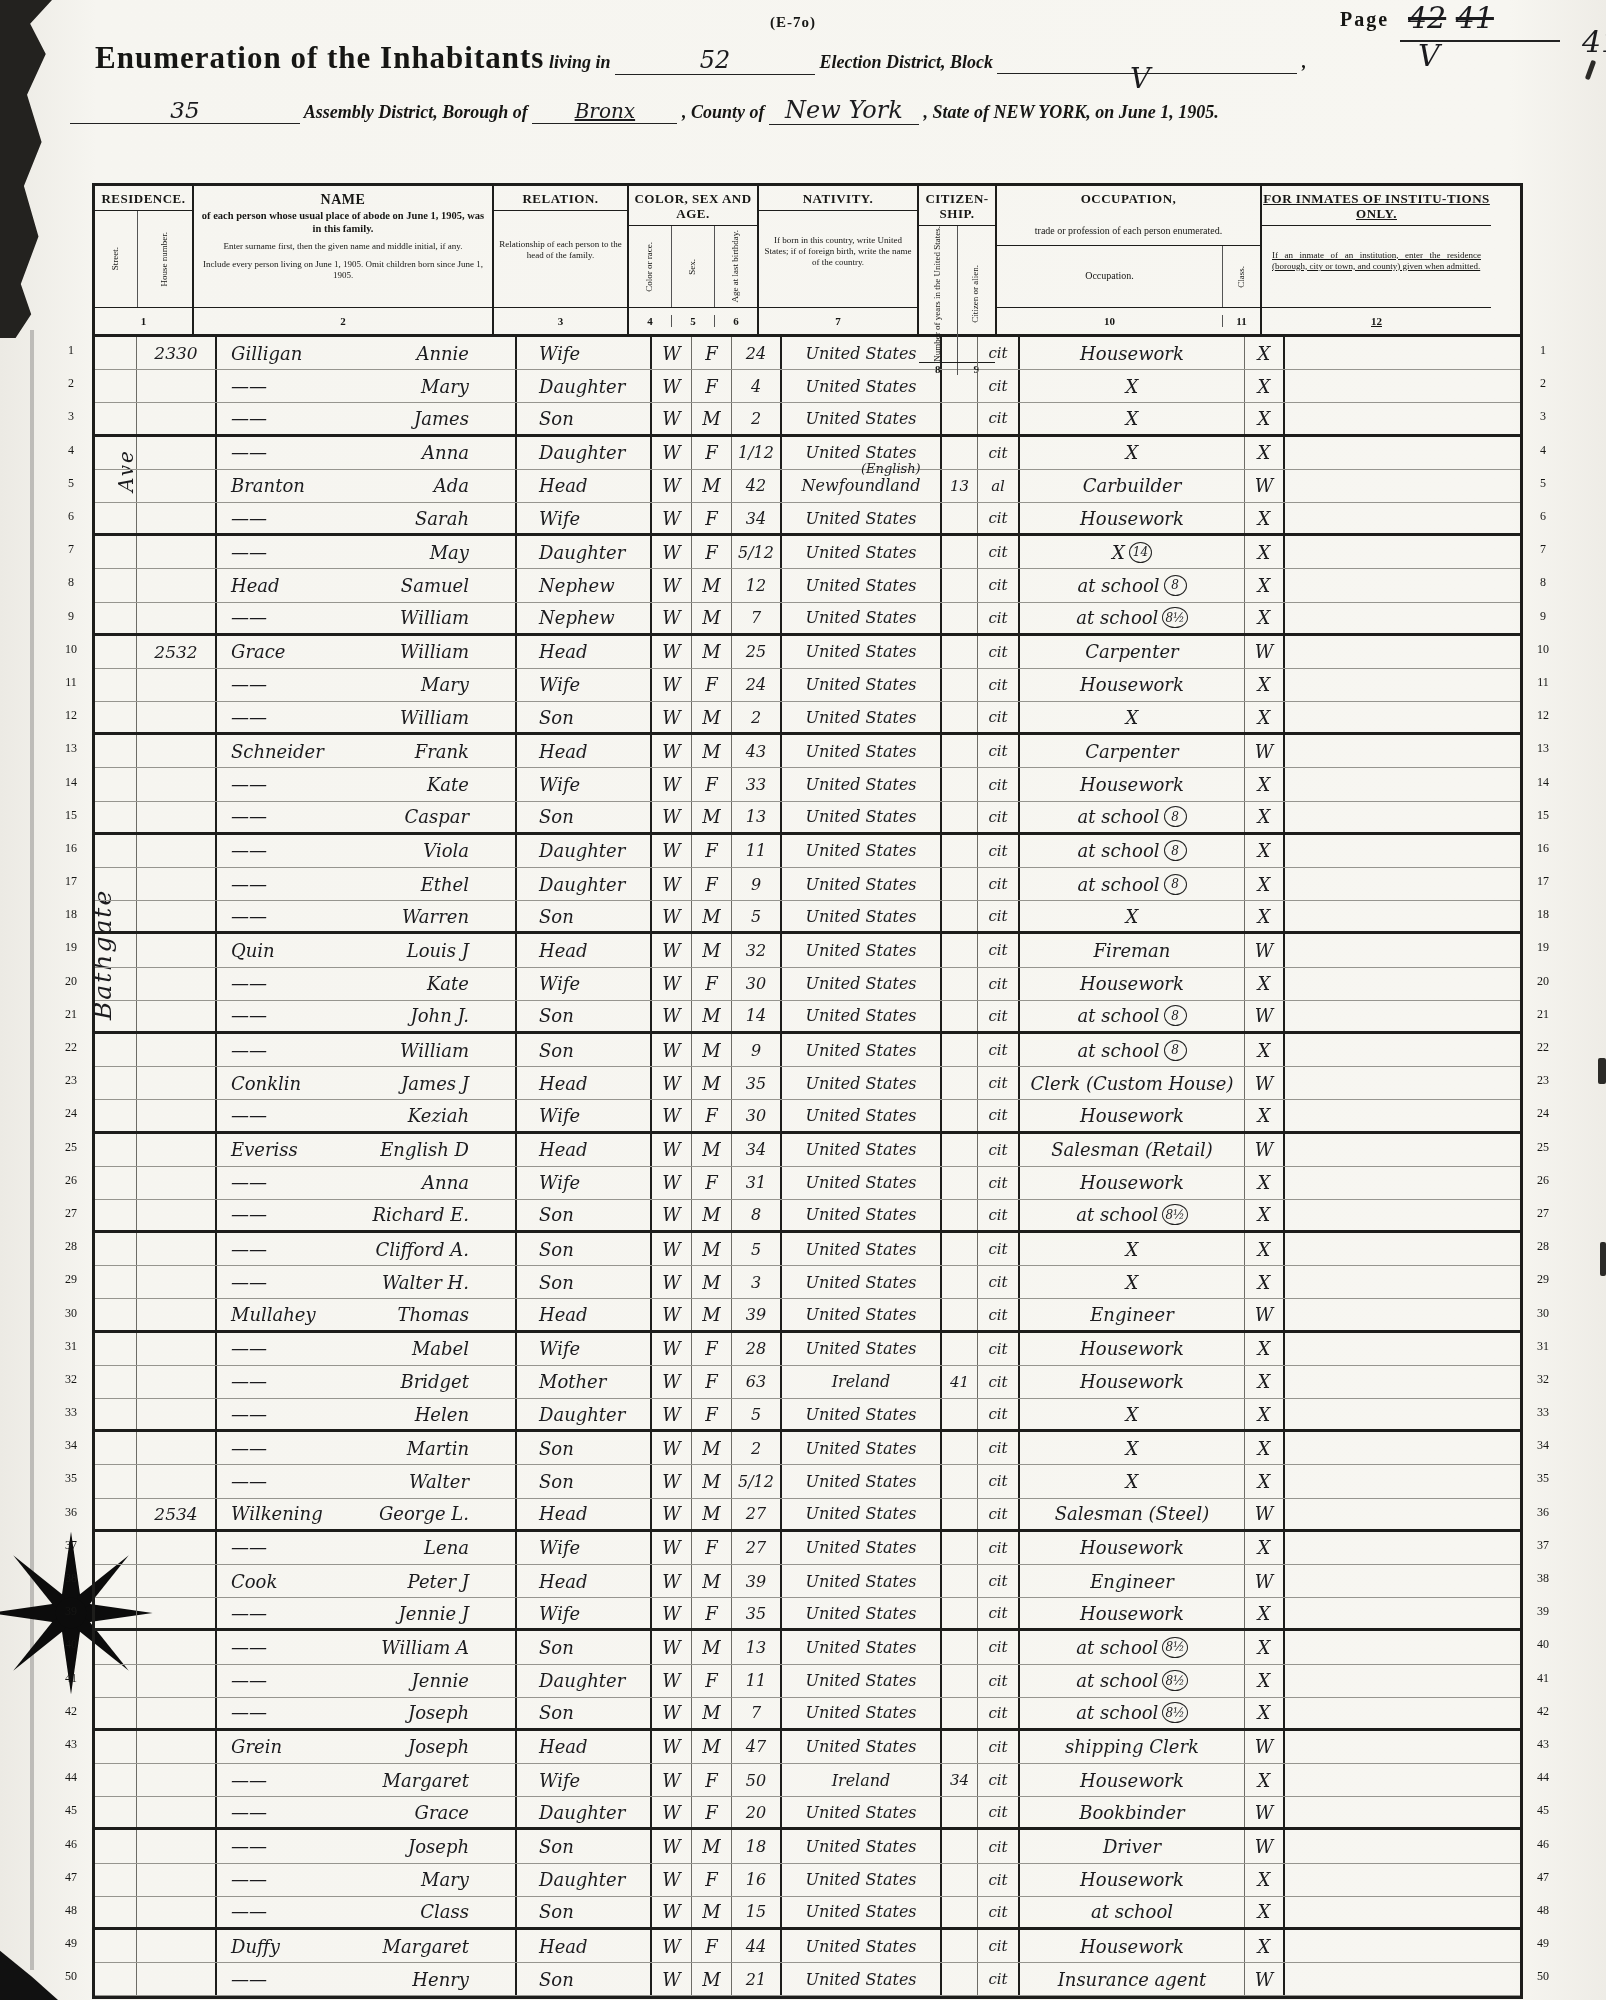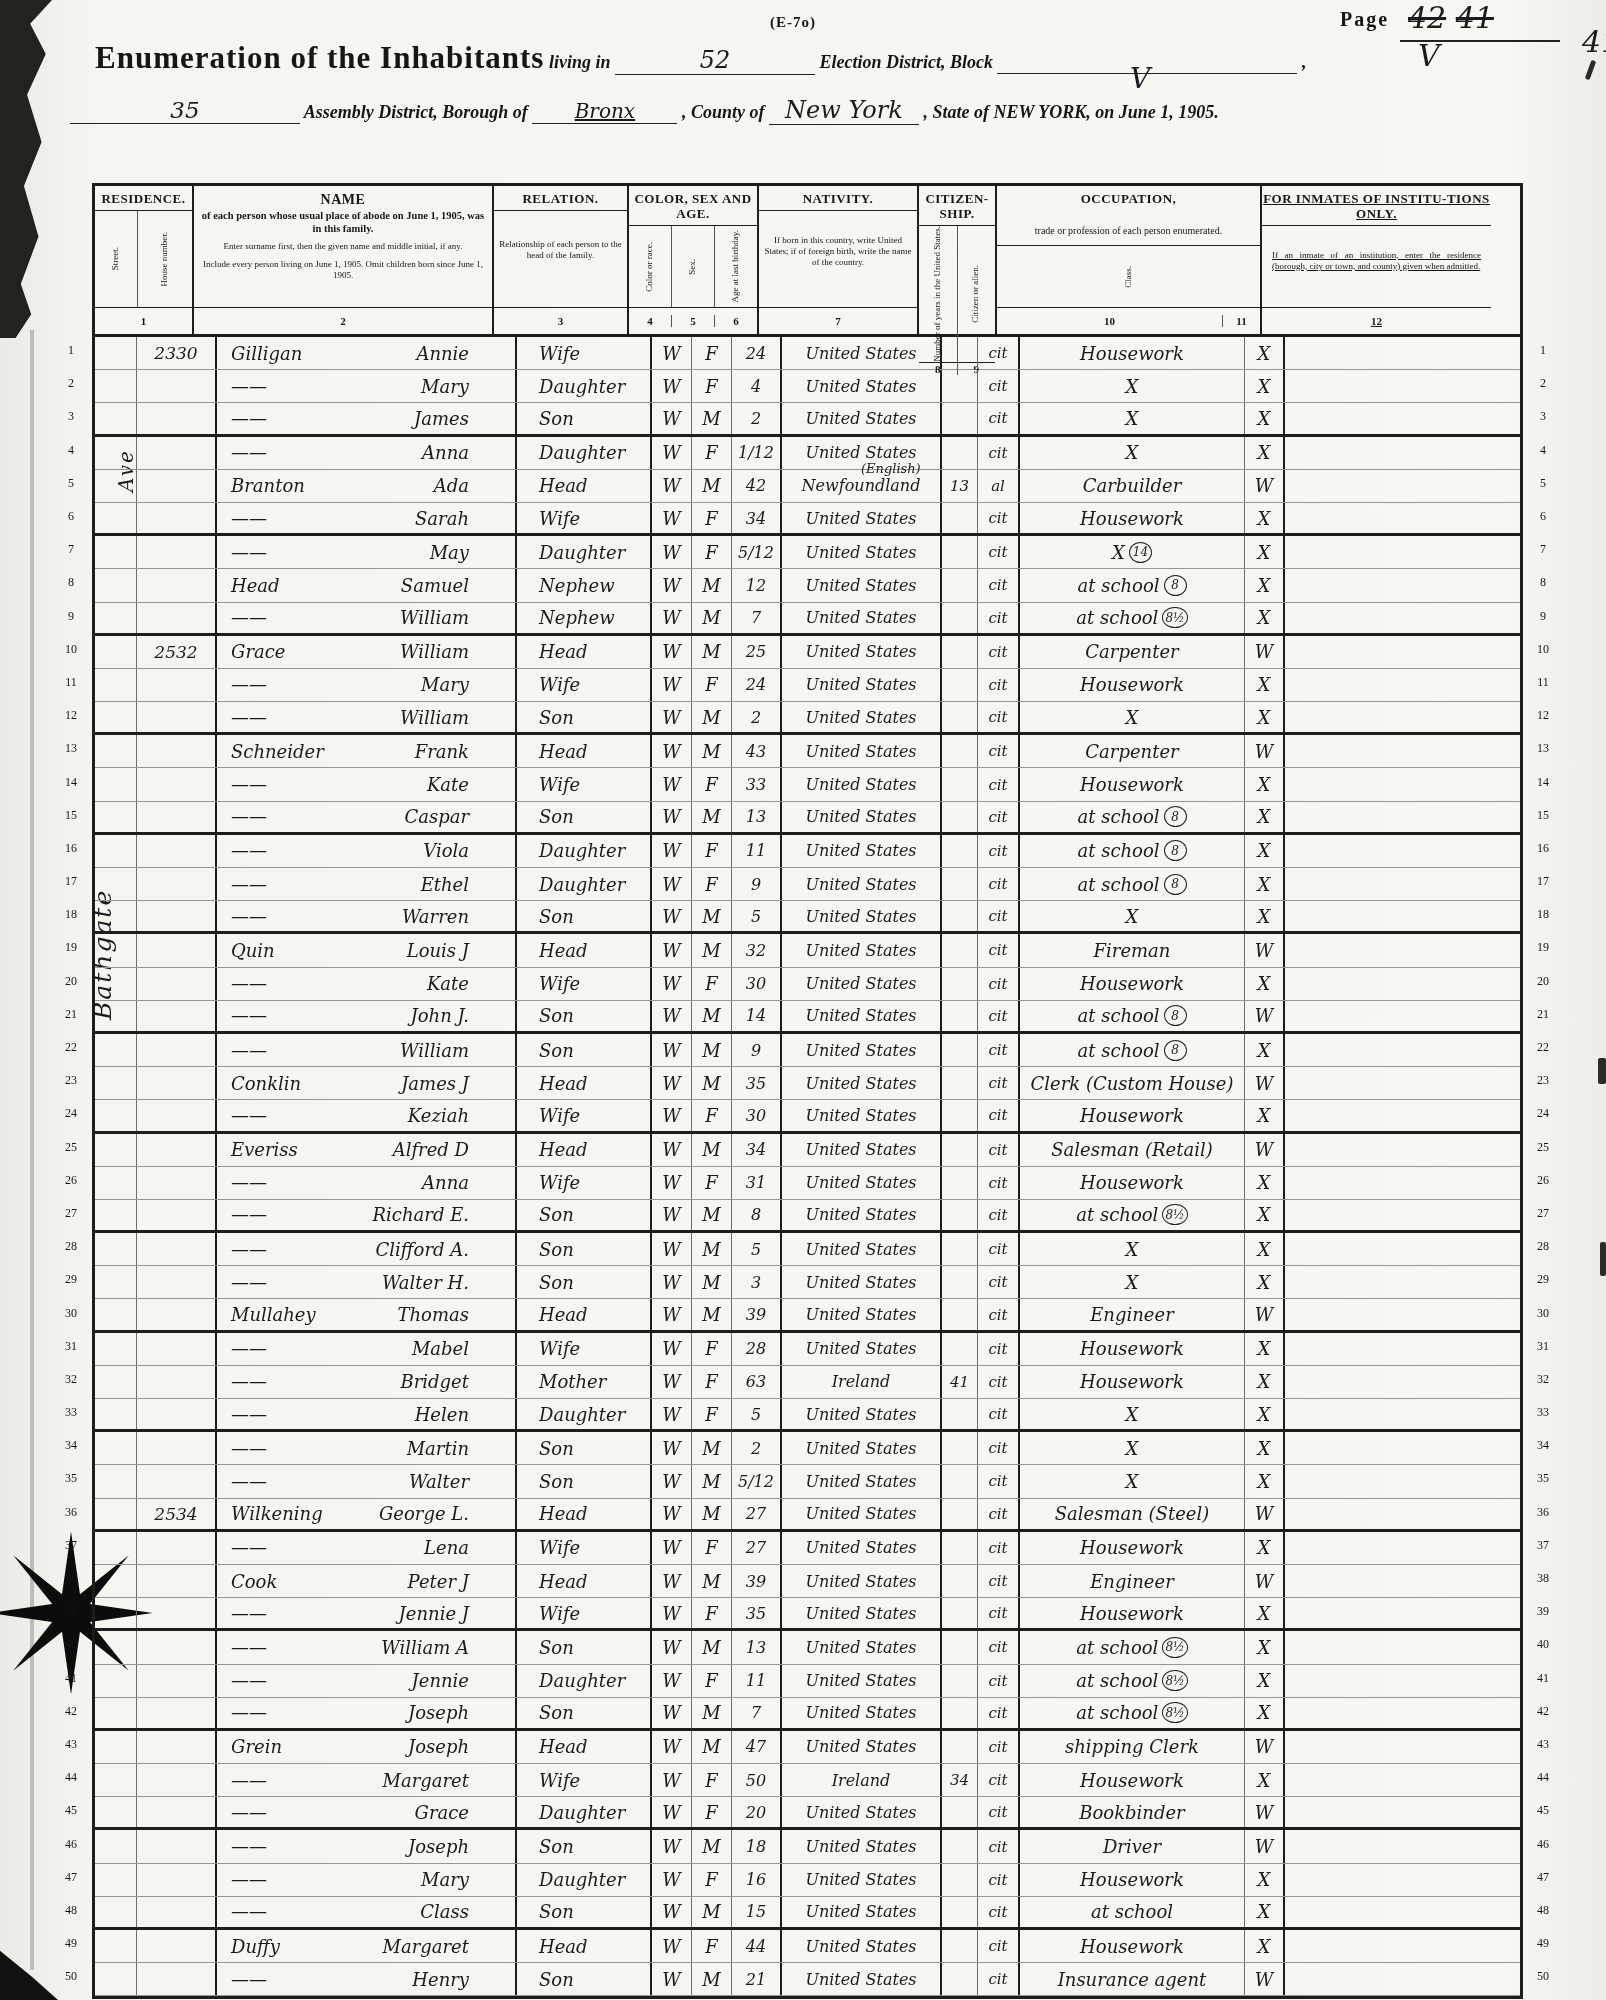--- a/index.html
+++ b/index.html
@@ -322,20 +322,23 @@
         <div class="numrow">
           <div class="numcell">8</div>
           <div class="numcell">9</div>
         </div>
       </div>
 
       <div class="hgroup" style="width:265px;">
         <div class="htitle">OCCUPATION,</div>
         <div class="hsub" style="font-size:10px;margin-top:16px;">trade or profession of each person enumerated.</div>
         <div class="vlabels" style="border-top:1.5px solid #1d1d1b;margin-top:6px;">
+          <div class="vcell" style="flex:0 0 225px;align-items:center;">
+              <span class="hsub" style="font-size:10px;">Occupation.</span>
+            </div>
           <div class="vcell">
               <span class="vtext">Class.</span>
             </div>
         </div>
         <div class="numrow">
           <div class="numcell" style="flex:0 0 225px;">10</div>
           <div class="numcell">11</div>
         </div>
       </div>
 
@@ -924,21 +927,21 @@
 
       </div>
       <div class="b-heavy hw">X</div>
       <div></div>
     </div>
         <div class="trow grid-cols">
       <div class="b-light"></div>
       <div class="b-heavy hw" style="font-size:17px;"></div>
       <div class="b-heavy hw cell-name">
         <span class="surname">Everiss</span>
-        <span class="given">Alfred D</span>
+        <span class="given">English D</span>
       </div>
       <div class="b-heavy hw cell-rel">Head</div>
       <div class="b-light hw">W</div>
       <div class="b-light hw">M</div>
       <div class="b-heavy hw cell-age">34</div>
       <div class="b-heavy hw cell-nat">
         <span>United States</span>
 
       </div>
       <div class="b-light hw" style="font-size:15px;"></div>

